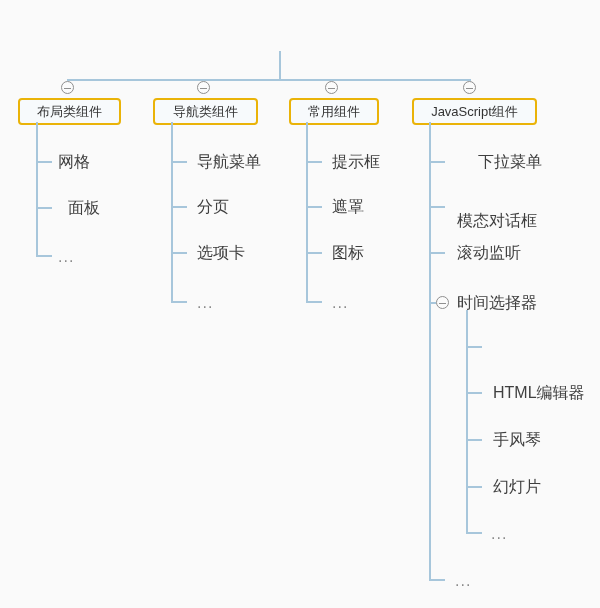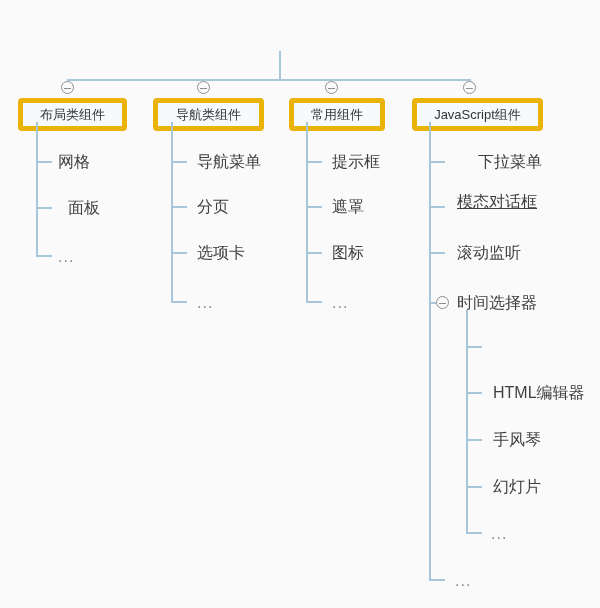--- a/index.html
+++ b/index.html
@@ -23,21 +23,21 @@
     font-size:14px;font-weight:bold;
     text-align:center;line-height:34px;
     box-shadow:0 1px 2px rgba(0,0,0,0.12);
     cursor:default;
   }
   
   .cat-node{
     position:absolute;
     top:98px;height:23px;
     background:#f7fafc;
-    border:5px solid #eab308;
+    border:2px solid #eab308;
     border-radius:4px;
     color:#333333;
     font-size:13px;
     text-align:center;line-height:23px;
     cursor:default;
   }
   .cat-1{left:18px;width:99px;}
   .cat-2{left:153px;width:101px;}
   .cat-3{left:289px;width:86px;}
   .cat-4{left:412px;width:121px;}
@@ -119,21 +119,21 @@
   <div class="leaf" style="left:332px;top:243px;">图标</div>
   <div class="leaf dots" style="left:332px;top:293px;">...</div>
 
   <div class="line" style="left:429px;top:122px;width:2px;height:459px;"></div>
   <div class="line" style="left:429px;top:161px;width:16px;height:2px;"></div>
   <div class="line" style="left:429px;top:206px;width:16px;height:2px;"></div>
   <div class="line" style="left:429px;top:252px;width:16px;height:2px;"></div>
   <div class="line" style="left:429px;top:302px;width:7px;height:2px;"></div>
   <div class="line" style="left:429px;top:579px;width:16px;height:2px;"></div>
   <div class="leaf" style="left:478px;top:152px;">下拉菜单</div>
-  <div class="leaf" style="left:457px;top:192px;text-decoration:underline;">模态对话框</div>
+  <div class="leaf" style="left:457px;top:211px;">模态对话框</div>
   <div class="leaf" style="left:457px;top:243px;">滚动监听</div>
   <div class="collapse" style="left:436px;top:296px;"></div>
   <div class="leaf" style="left:457px;top:293px;">时间选择器</div>
   <div class="leaf dots" style="left:455px;top:571px;">...</div>
 
   <div class="line" style="left:466px;top:310px;width:2px;height:224px;"></div>
   <div class="line" style="left:466px;top:346px;width:16px;height:2px;"></div>
   <div class="line" style="left:466px;top:392px;width:16px;height:2px;"></div>
   <div class="line" style="left:466px;top:439px;width:16px;height:2px;"></div>
   <div class="line" style="left:466px;top:486px;width:16px;height:2px;"></div>

